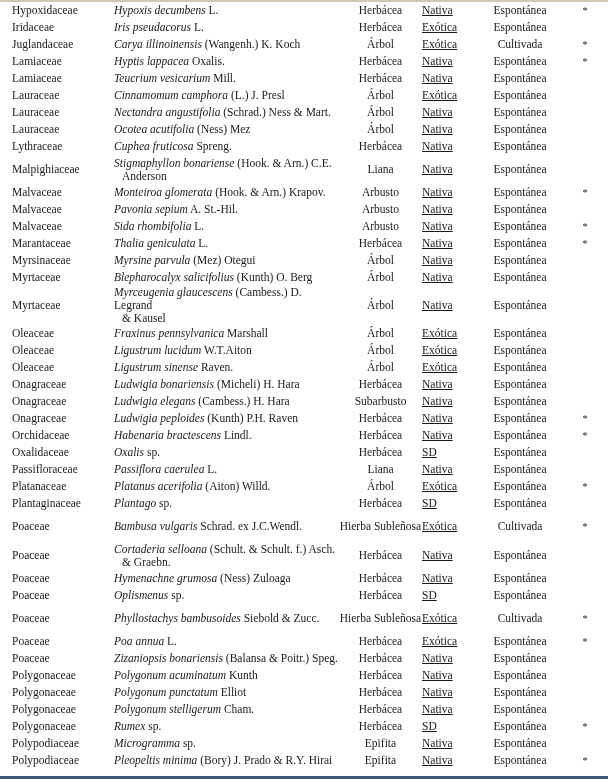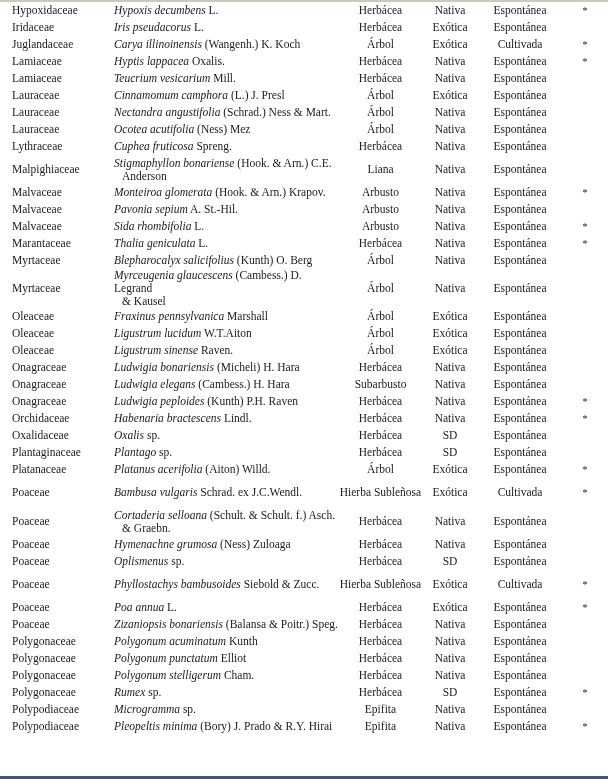--- a/index.html
+++ b/index.html
@@ -12,21 +12,21 @@
     .bottom-border { position: absolute; left: 0; bottom: 0; width: 608px; height: 3px; background: #3b5a78; }
     table { border-collapse: collapse; position: absolute; left: 0; top: 2px; width: 608px; table-layout: fixed; }
     td { padding: 0; line-height: 13px; vertical-align: middle; white-space: nowrap; }
     tr.r1 td { height: 17px; }
     tr.r2 td { height: 29px; }
     td.fam { padding-left: 12px; width: 102px; margin-left: 14px; }
     td.sp { width: 225px; white-space: normal; margin-top: 16px; }
     td.sp .wrap2 { display: block; text-indent: 0; }
     td.sp .cont { padding-left: 8px; display: block; }
     td.life { width: 83px; text-align: center; line-height: 11px; }
-    td.orig { width: 56px; text-align: center; }
+    td.orig { width: 56px; text-align: left; text-decoration: underline; }
     td.stat { width: 84px; text-align: center; }
     td.mark { width: 46px; text-align: center; font-size: 10px; }
     i { font-style: italic; }
   </style>
 </head>
 <body>
 
 <div class="top-border"></div>
 
 <table>
@@ -166,20 +166,30 @@
         <td class="fam">Marantaceae</td>
         <td class="sp">
           <span class="wrap2"><i>Thalia geniculata</i> <span>L.</span></span>
         </td>
         <td class="life">Herbácea</td>
         <td class="orig">Nativa</td>
         <td class="stat">Espontánea</td>
         <td class="mark">*</td>
       </tr>
       <tr class="r1">
+        <td class="fam">Myrsinaceae</td>
+        <td class="sp">
+          <span class="wrap2"><i>Myrsine parvula</i> <span>(Mez) Otegui</span></span>
+        </td>
+        <td class="life">Árbol</td>
+        <td class="orig">Nativa</td>
+        <td class="stat">Espontánea</td>
+        <td class="mark"></td>
+      </tr>
+      <tr class="r1">
         <td class="fam">Myrtaceae</td>
         <td class="sp">
           <span class="wrap2"><i>Blepharocalyx salicifolius</i> <span>(Kunth) O. Berg</span></span>
         </td>
         <td class="life">Árbol</td>
         <td class="orig">Nativa</td>
         <td class="stat">Espontánea</td>
         <td class="mark"></td>
       </tr>
       <tr class="r2">
@@ -267,38 +277,48 @@
         <td class="fam">Oxalidaceae</td>
         <td class="sp">
           <span class="wrap2"><i>Oxalis</i> <span>sp.</span></span>
         </td>
         <td class="life">Herbácea</td>
         <td class="orig">SD</td>
         <td class="stat">Espontánea</td>
         <td class="mark"></td>
       </tr>
       <tr class="r1">
+        <td class="fam">Passifloraceae</td>
+        <td class="sp">
+          <span class="wrap2"><i>Passiflora caerulea</i> <span>L.</span></span>
+        </td>
+        <td class="life">Liana</td>
+        <td class="orig">Nativa</td>
+        <td class="stat">Espontánea</td>
+        <td class="mark"></td>
+      </tr>
+      <tr class="r1">
+        <td class="fam">Platanaceae</td>
+        <td class="sp">
+          <span class="wrap2"><i>Platanus acerifolia</i> <span>(Aiton) Willd.</span></span>
+        </td>
+        <td class="life">Árbol</td>
+        <td class="orig">Exótica</td>
+        <td class="stat">Espontánea</td>
+        <td class="mark">*</td>
+      </tr>
+      <tr class="r1">
         <td class="fam">Plantaginaceae</td>
         <td class="sp">
           <span class="wrap2"><i>Plantago</i> <span>sp.</span></span>
         </td>
         <td class="life">Herbácea</td>
         <td class="orig">SD</td>
         <td class="stat">Espontánea</td>
         <td class="mark"></td>
-      </tr>
-      <tr class="r1">
-        <td class="fam">Platanaceae</td>
-        <td class="sp">
-          <span class="wrap2"><i>Platanus acerifolia</i> <span>(Aiton) Willd.</span></span>
-        </td>
-        <td class="life">Árbol</td>
-        <td class="orig">Exótica</td>
-        <td class="stat">Espontánea</td>
-        <td class="mark">*</td>
       </tr>
       <tr class="r2">
         <td class="fam">Poaceae</td>
         <td class="sp">
           <span class="wrap2"><i>Bambusa vulgaris</i> <span>Schrad. ex J.C.Wendl.</span></span>
         </td>
         <td class="life">Hierba Subleñosa</td>
         <td class="orig">Exótica</td>
         <td class="stat">Cultivada</td>
         <td class="mark">*</td>

